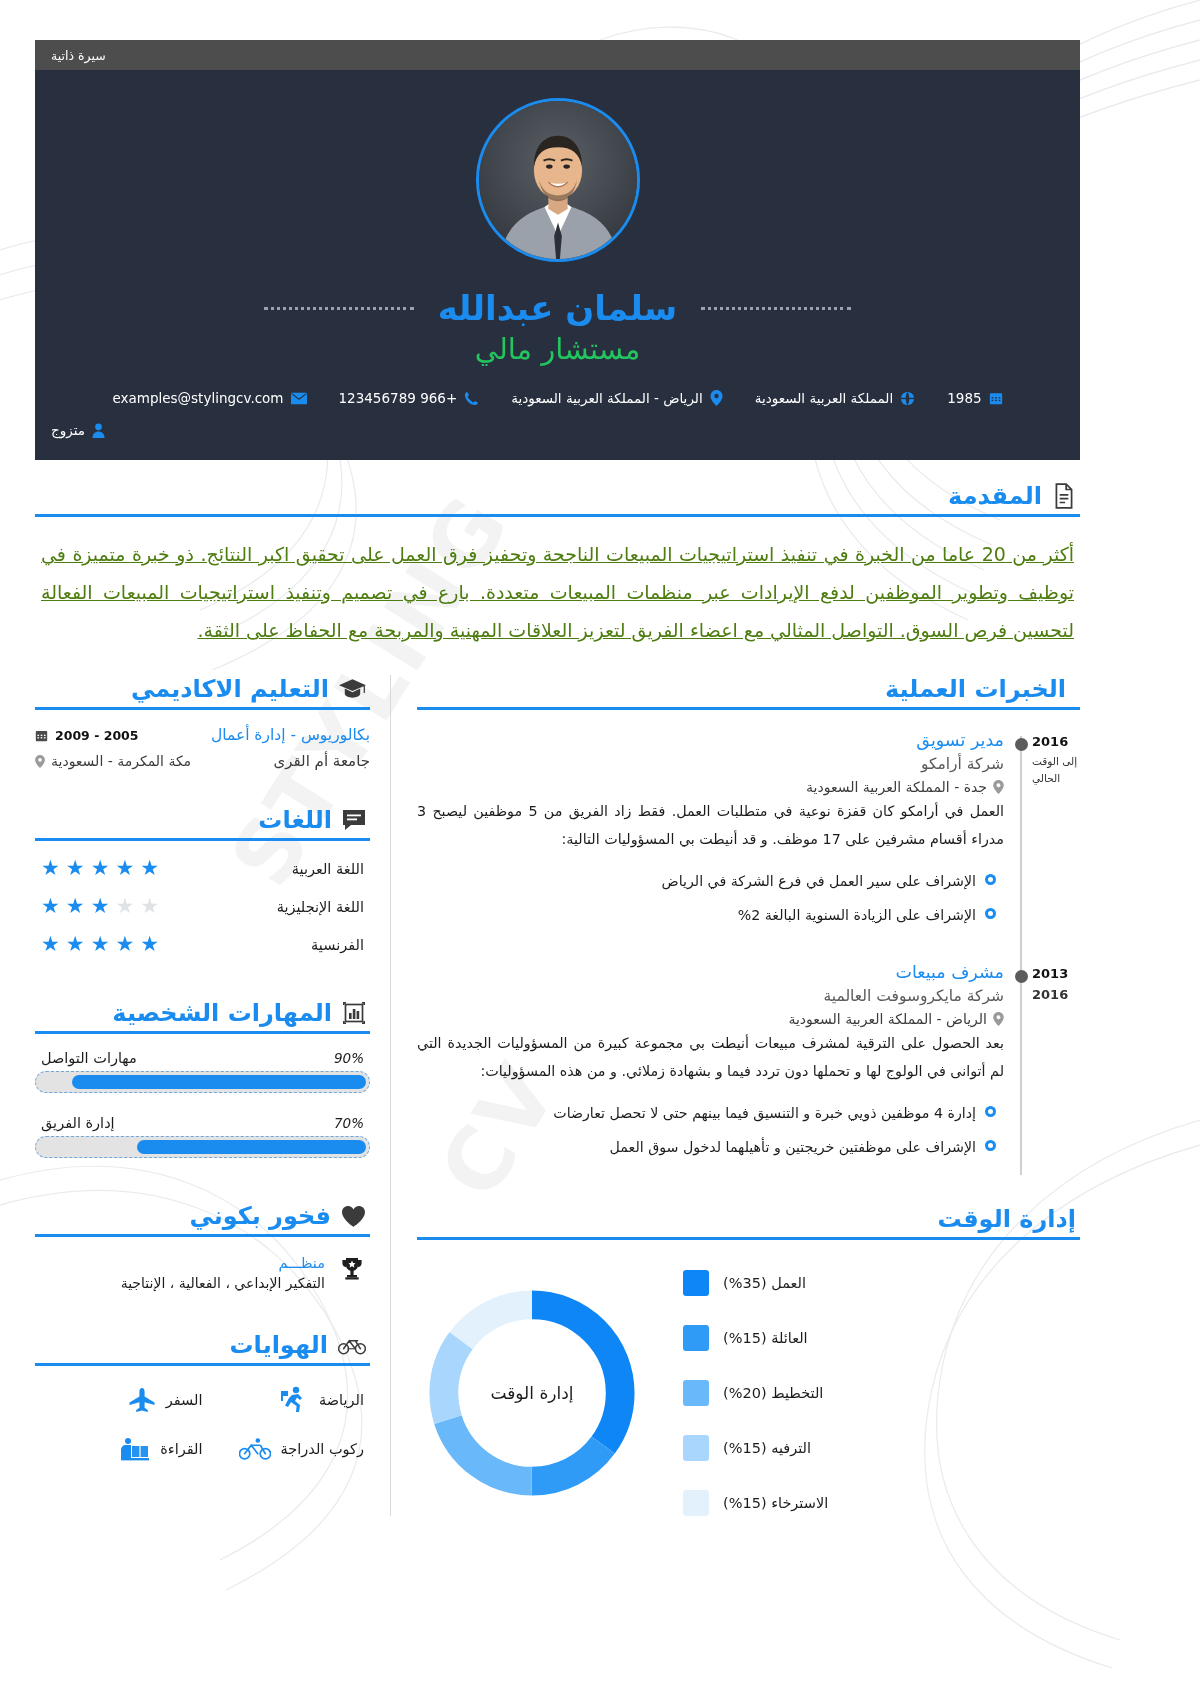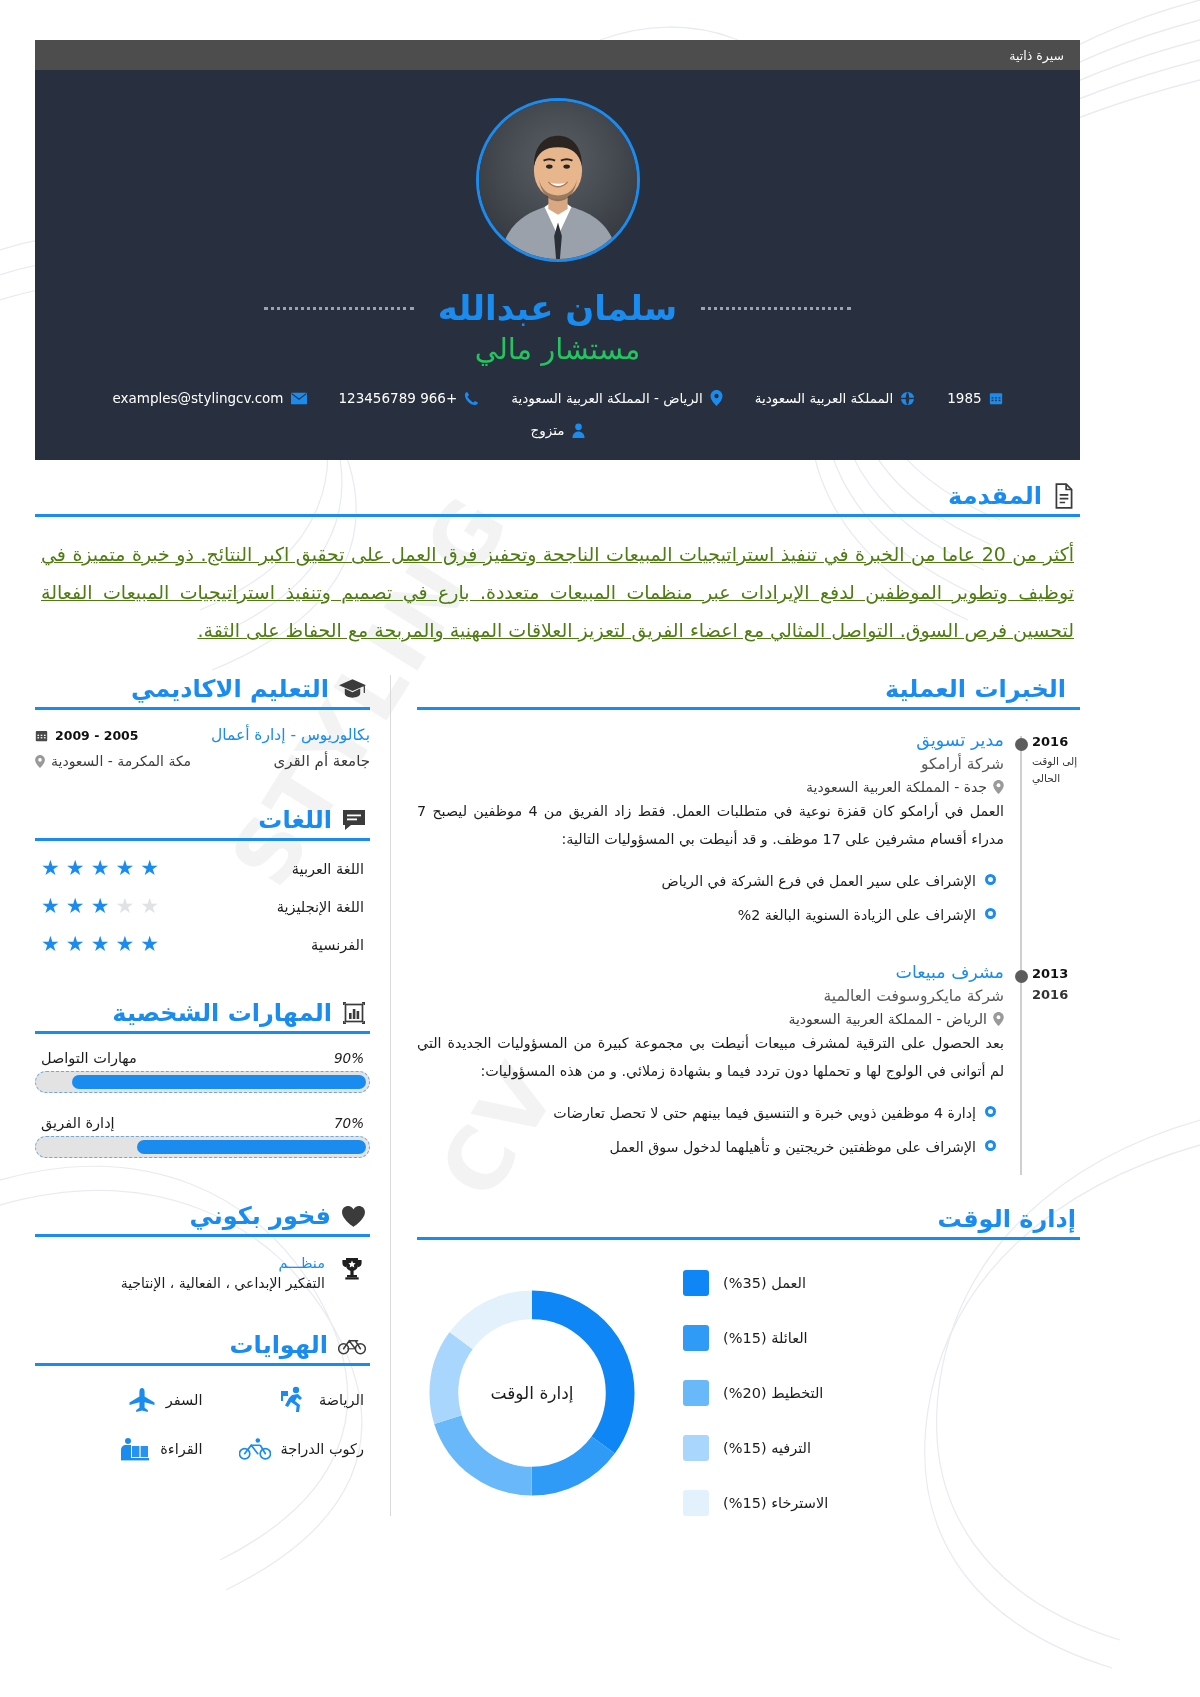--- a/index.html
+++ b/index.html
@@ -22,21 +22,21 @@
   .wm2{ top:1080px; left:430px; transform:rotate(-58deg); }
 
   
   .page{
     position:absolute; z-index:2;
     left:35px; top:40px; width:1045px; height:1520px;
   }
   
   .topbar{
     height:30px; background:#4d4d4d; color:#ffffff;
-    display:flex; align-items:center; justify-content:flex-start;
+    display:flex; align-items:center; justify-content:flex-end;
     padding:0 16px; font-size:12.5px;
   }
   
   .hero{
     background:#28303f; color:#ffffff;
     padding:28px 0 22px; position:relative;
   }
   .avatar-wrap{
     width:164px; height:164px; margin:0 auto;
     border-radius:50%; border:3px solid #1a8cf0; overflow:hidden;
@@ -54,21 +54,21 @@
   .cv-role{ text-align:center; font-size:29px; color:#22c55e; margin-top:4px; font-weight:300;}
   .contact-row{
     display:flex; align-items:center; justify-content:center;
     flex-wrap:wrap; gap:0px; margin-top:24px; font-size:13.5px;
   }
   .contact-item{
     display:flex; align-items:center; gap:7px; padding:0 16px;
     color:#ffffff; white-space:nowrap;
   }
   .contact-item .ci{ color:#1a8cf0; display:inline-flex; align-items:center; }
-  .contact-row2{ display:flex; justify-content:center; margin-top:16px; font-size:13.5px;}
+  .contact-row2{ display:flex; justify-content:flex-end; margin-top:16px; font-size:13.5px;}
 
   
   .body-wrap{ background:transparent; padding:0; }
   .sec{ margin-top:22px; }
   .sec-head{
     display:flex; align-items:center; justify-content:flex-start;
     gap:10px; padding:0 4px 4px 4px;
   }
   .sec-title{ color:#1a8cf0; font-size:24px; font-weight:bold; }
   .sec-ico{ color:#3b3b3b; display:inline-flex; align-items:center; }
@@ -354,21 +354,21 @@
               <div class="job-company">شركة أرامكو</div>
               <div class="job-loc">
                 <span class="pin">
                   <svg class="icon" width="11" height="14" viewBox="0 0 12 16" fill="currentColor">
                       <path d="M6 0 C2.7 0 0 2.7 0 6 C0 10.5 6 16 6 16 C6 16 12 10.5 12 6 C12 2.7 9.3 0 6 0 Z"></path>
                       <circle cx="6" cy="6" r="2.2" fill="#fff"></circle>
                     </svg>
                 </span>
                 <span>جدة - المملكة العربية السعودية</span>
               </div>
-              <p class="job-desc">العمل في أرامكو كان قفزة نوعية في متطلبات العمل. فقط زاد الفريق من 4 موظفين ليصبح 7 مدراء أقسام مشرفين على 17 موظف. و قد أنيطت بي المسؤوليات التالية:</p>
+              <p class="job-desc">العمل في أرامكو كان قفزة نوعية في متطلبات العمل. فقط زاد الفريق من 5 موظفين ليصبح 3 مدراء أقسام مشرفين على 17 موظف. و قد أنيطت بي المسؤوليات التالية:</p>
               <ul class="job-bullets">
                 <li>
                     <span class="bdot"></span>
                     <span>الإشراف على سير العمل في فرع الشركة في الرياض</span>
                   </li>
                 <li>
                     <span class="bdot"></span>
                     <span>الإشراف على الزيادة السنوية البالغة 2%</span>
                   </li>
               </ul>

